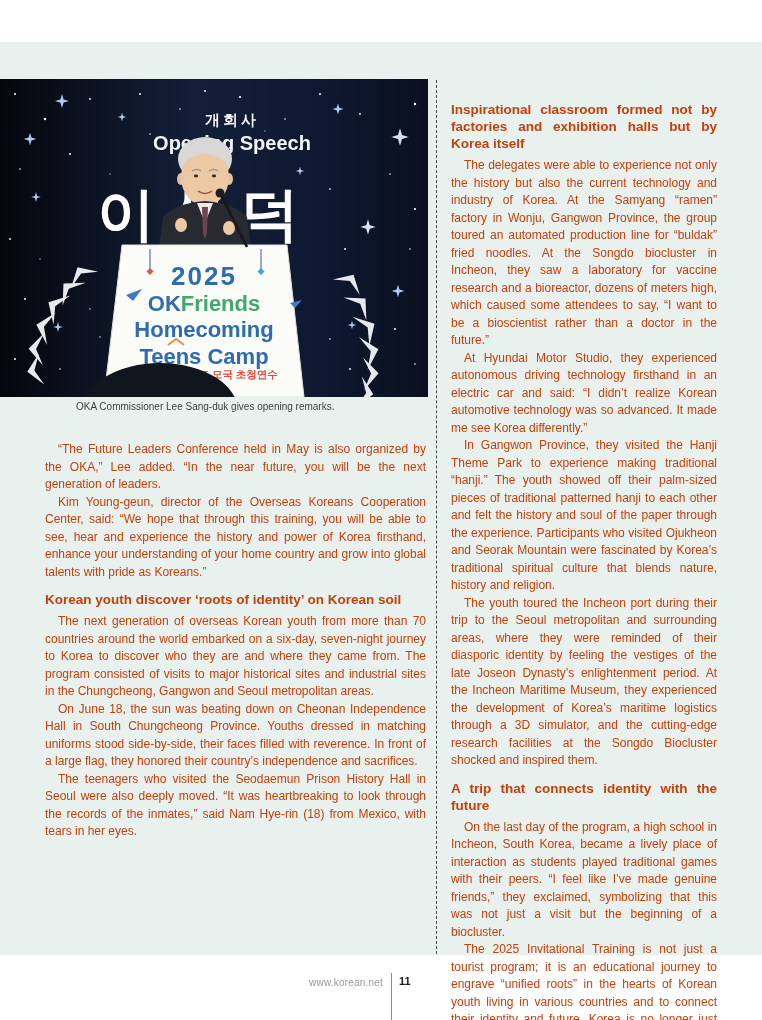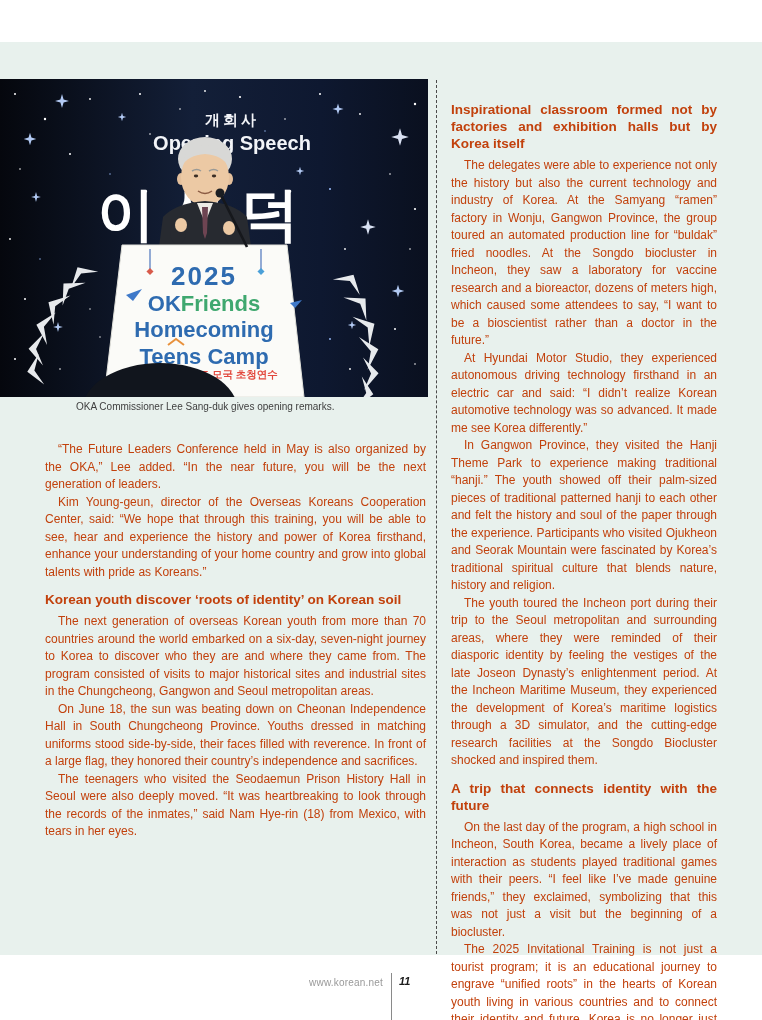--- a/index.html
+++ b/index.html
@@ -15,21 +15,21 @@
   .body{font-size:12px;line-height:17.5px;color:#c2410c;text-align:justify;
         margin:0;text-indent:13px;}
   .heading{font-size:13.5px;line-height:17px;font-weight:bold;color:#c2410c;
            margin:10px 0 5px 0;text-align:justify;}
   .heading.first{margin-top:0;}
   .divider{position:absolute;left:436px;top:80px;height:874px;width:0;
            border-left:1px dashed #4a4a4a;}
   .footer-site{position:absolute;left:240px;top:977px;width:143px;text-align:right;
                font-size:10px;color:#999999;letter-spacing:.2px;cursor:pointer;}
   .footer-rule{position:absolute;left:391px;top:973px;width:1px;height:47px;background:#8a8a8a;}
-  .footer-page{position:absolute;left:399px;top:975px;font-size:11px;font-weight:bold;color:#1b1b1b;font-style:italic;}
+  .footer-page{position:absolute;left:399px;top:975px;font-size:11px;font-weight:bold;color:#1b1b1b;}
   
   .stage-kr{font-family:"Liberation Sans",sans-serif;font-size:15px;font-weight:bold;
             fill:#f2f4f8;letter-spacing:3px;}
   .stage-en{font-family:"Liberation Sans",sans-serif;font-size:20px;font-weight:bold;fill:#f2f4f8;}
   .stage-name{font-family:"Liberation Sans",sans-serif;font-size:58px;font-weight:bold;
               fill:#ffffff;letter-spacing:14px;}
   .pod-year{font-family:"Liberation Sans",sans-serif;font-size:26px;font-weight:bold;
             fill:#2e6bb0;letter-spacing:2px;}
   .pod-line{font-family:"Liberation Sans",sans-serif;font-size:22px;font-weight:bold;}
   .pod-sub{font-family:"Liberation Sans",sans-serif;font-size:10.5px;font-weight:bold;fill:#e2483d;}

